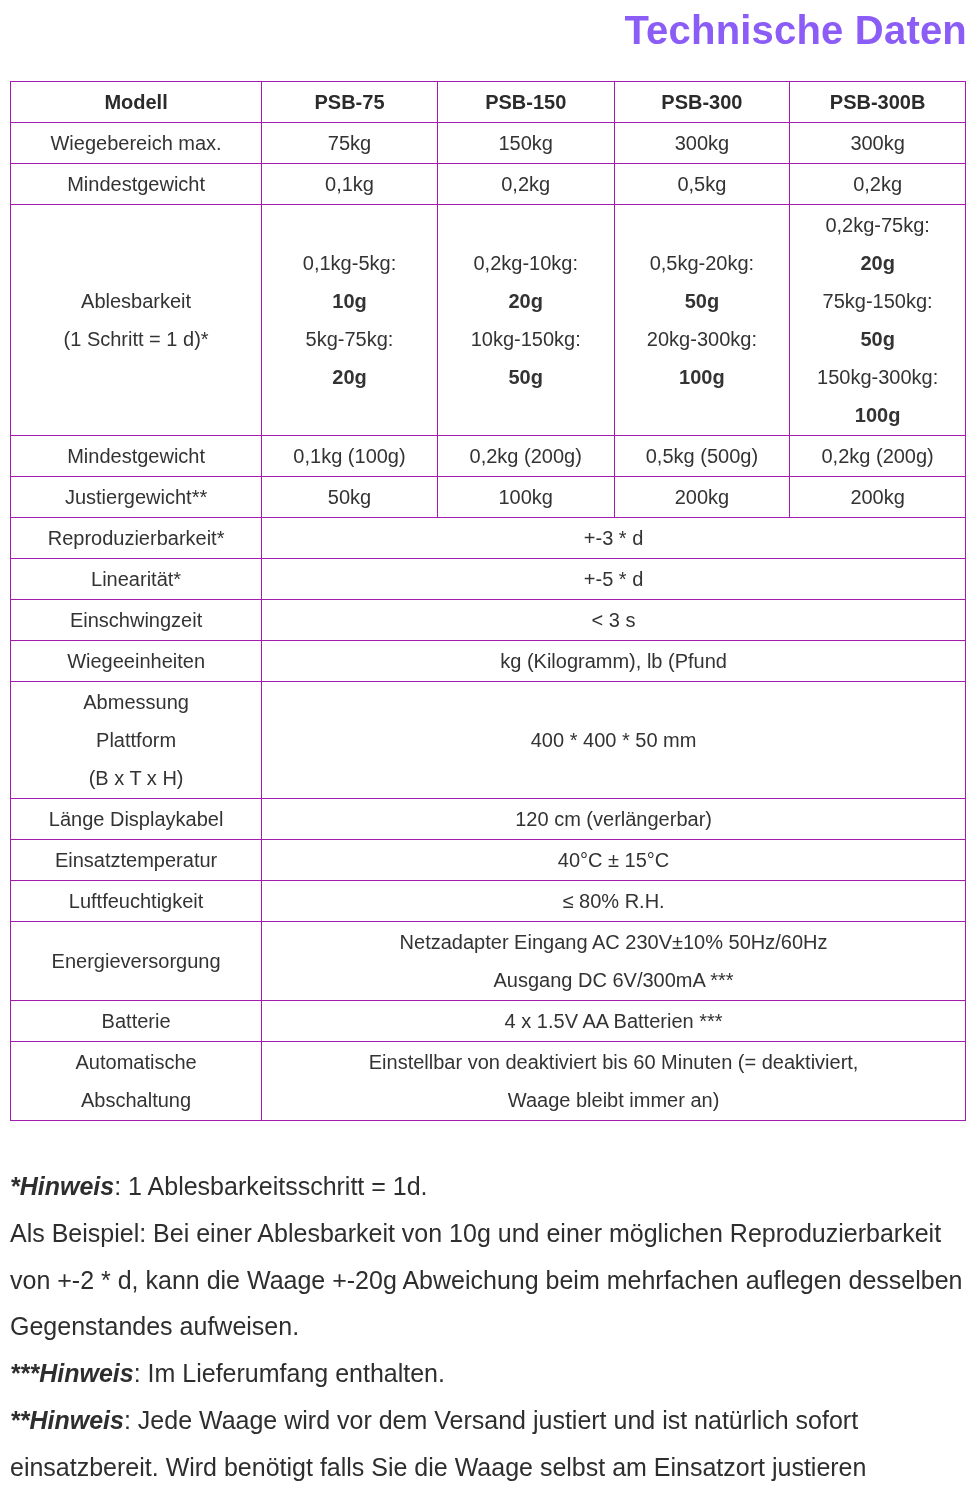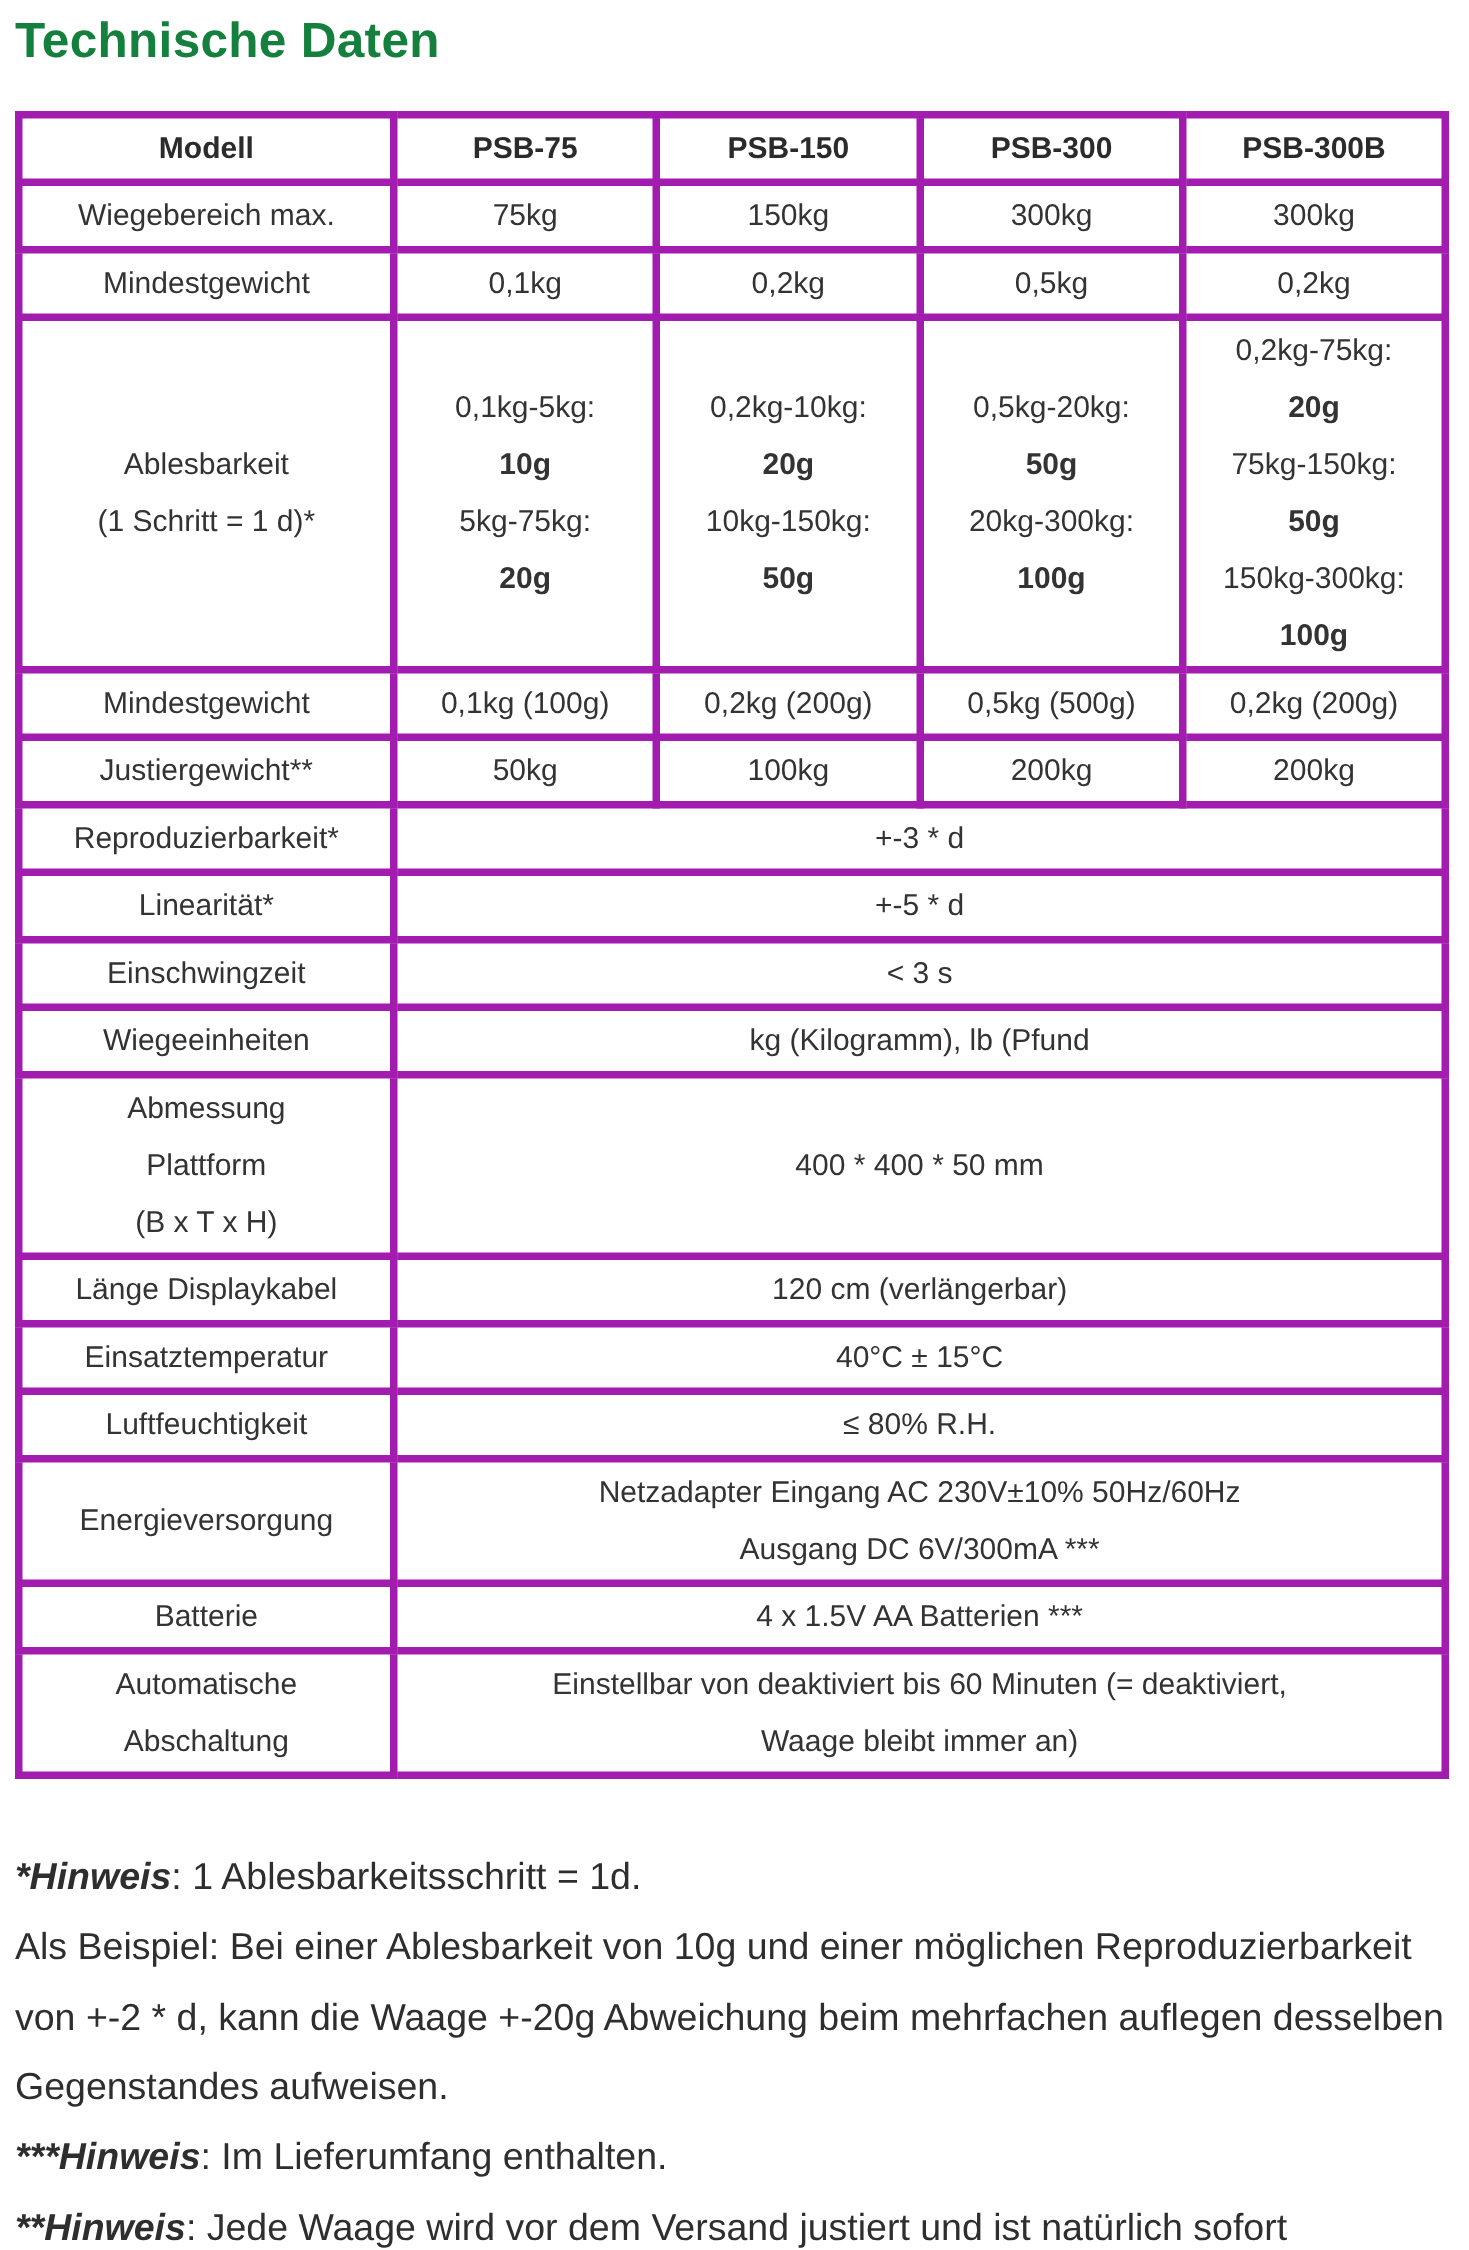--- a/index.html
+++ b/index.html
@@ -11,35 +11,36 @@
   }
   .page {
     width: 979px;
     min-height: 1500px;
     box-sizing: border-box;
     padding: 8px 12px 20px 10px;
     background: #ffffff;
   }
   h1.title {
     margin: 0 0 28px 0;
-    font-size: 33px;
+    font-size: 40px;
     font-weight: bold;
-    color: #15803d;
+    color: #8b5cf6;
     letter-spacing: 0.2px;
+    text-align: right;
   }
   table.spec {
     width: 956px;
     border-collapse: collapse;
     table-layout: fixed;
     font-size: 20px;
     color: #333333;
   }
   table.spec th,
   table.spec td {
-    border: 5px solid #a21caf;
+    border: 1px solid #a21caf;
     text-align: center;
     vertical-align: middle;
     padding: 1px 6px;
     line-height: 1.9;
     overflow: hidden;
   }
   table.spec th {
     font-weight: bold;
     color: #2b2b2b;
   }

